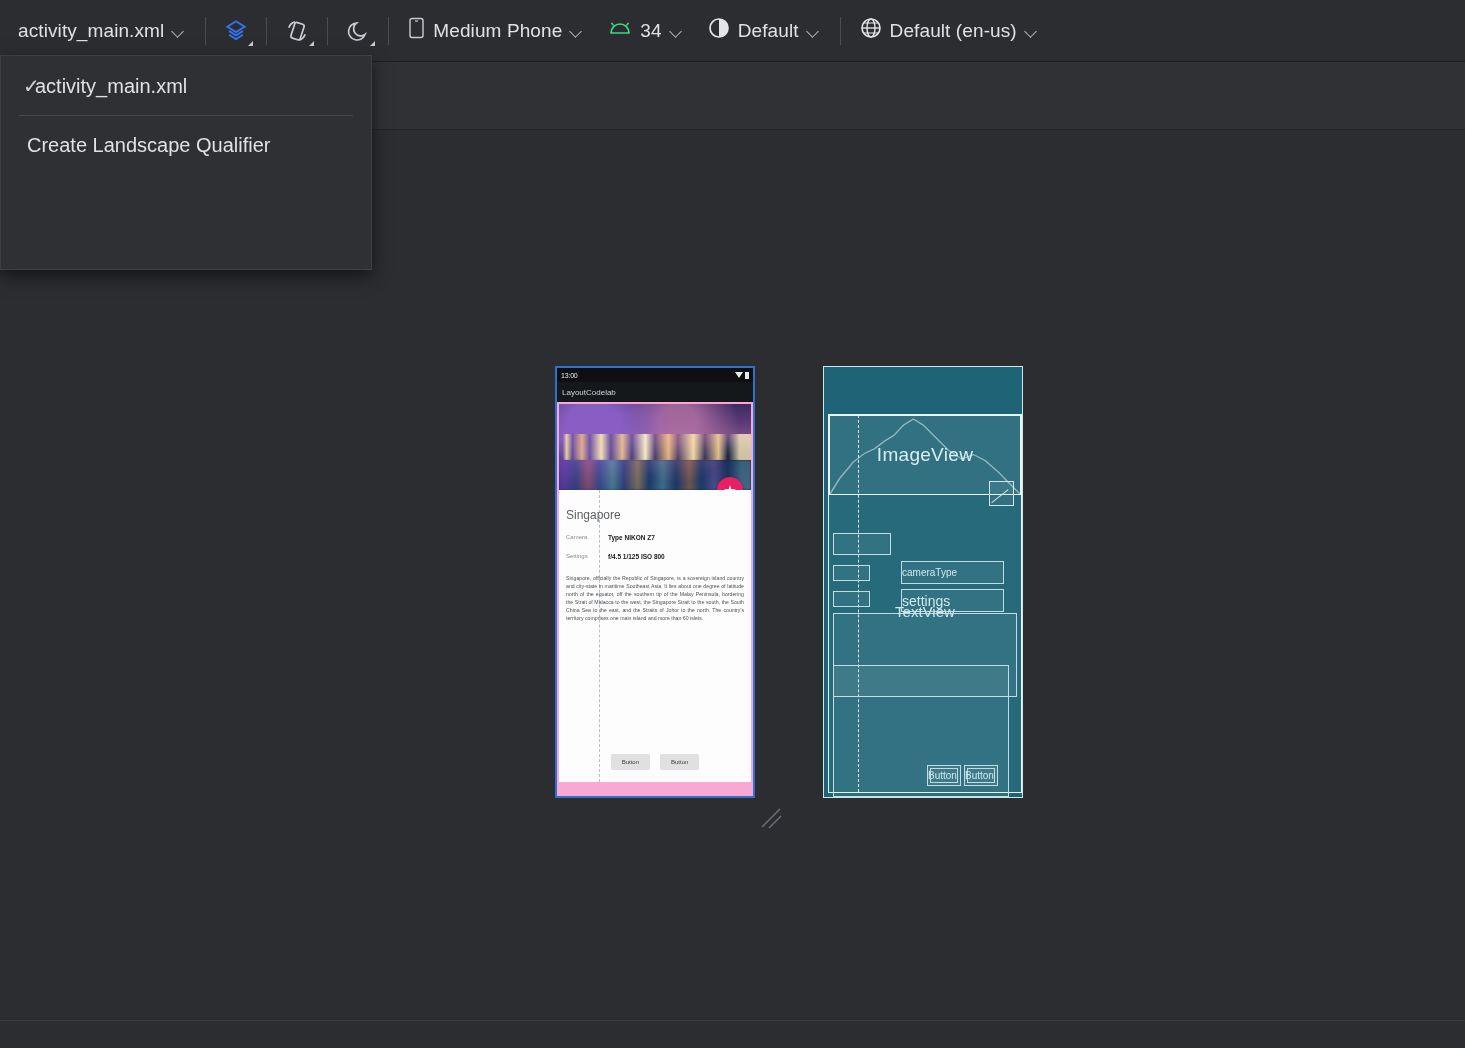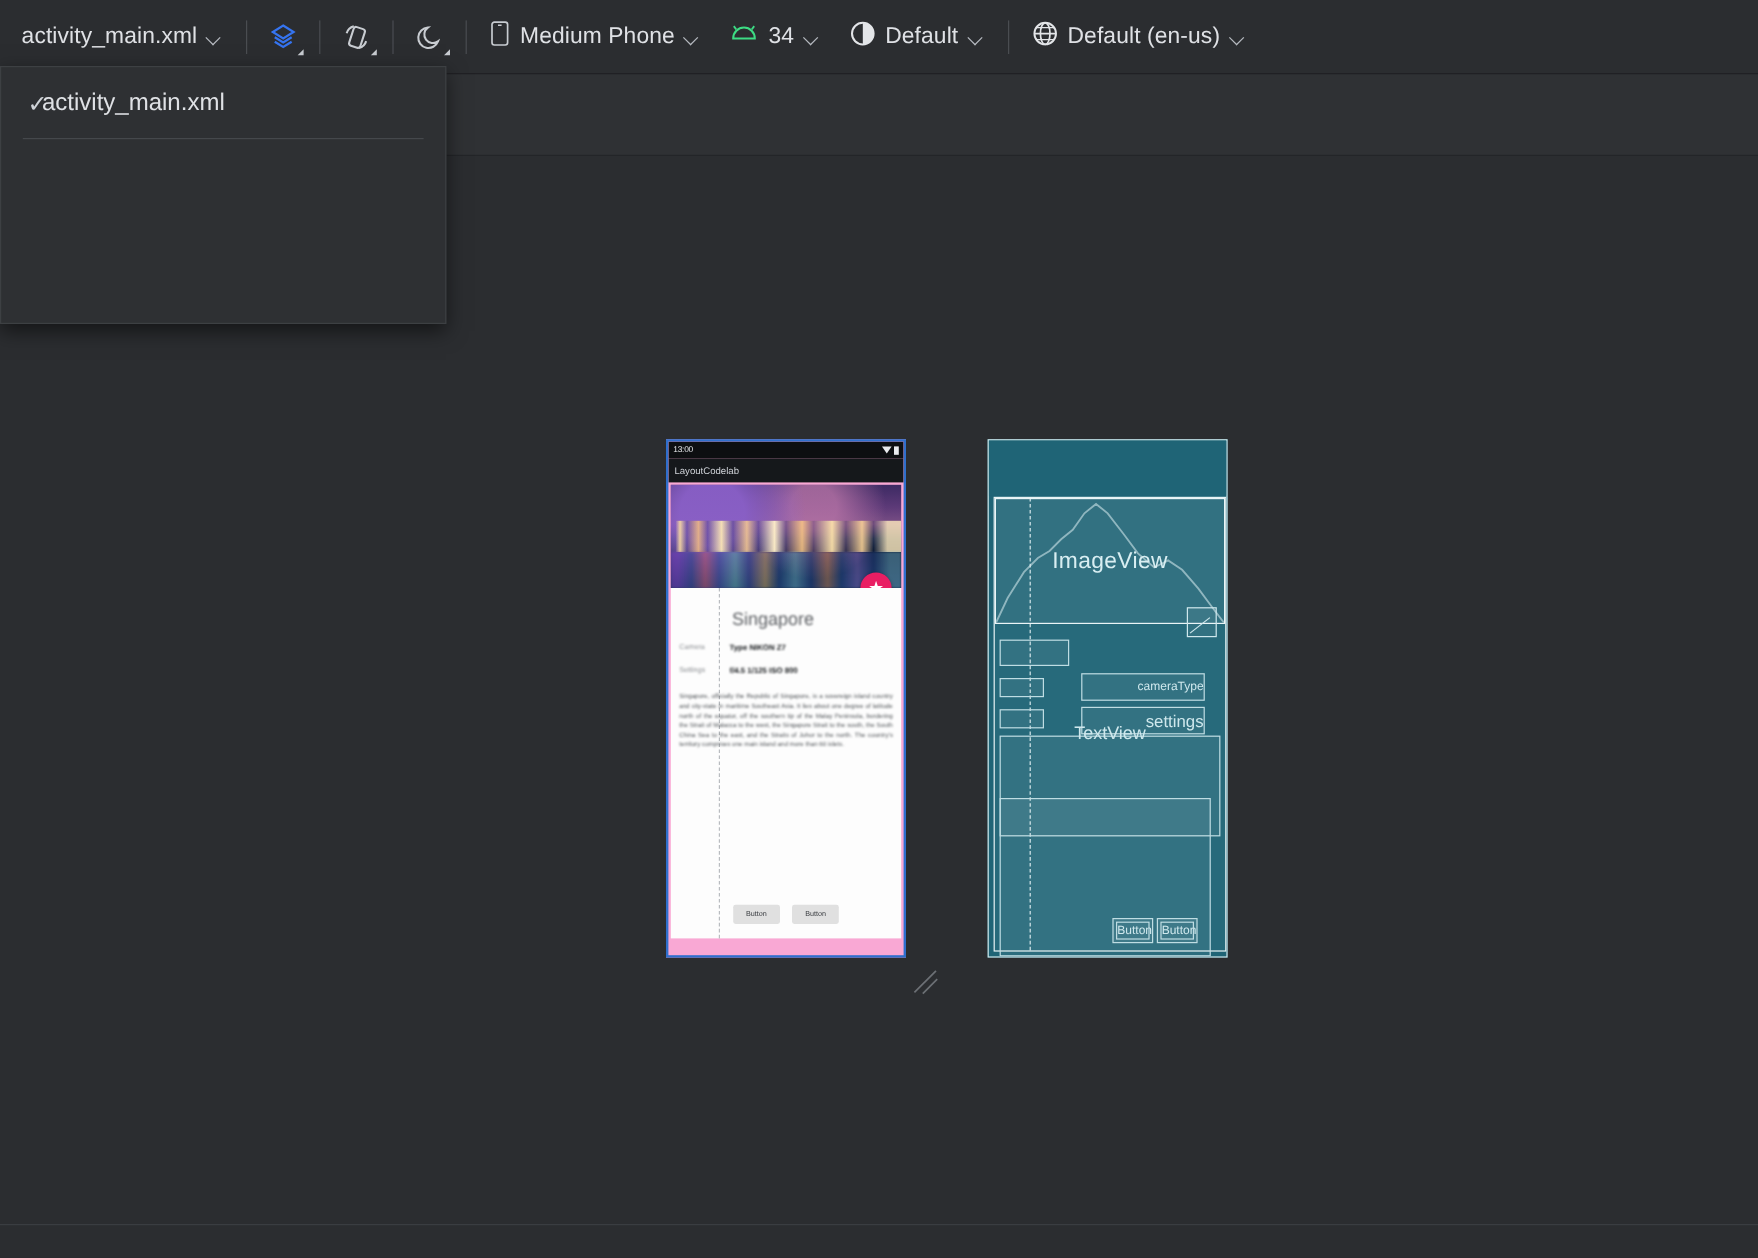--- a/index.html
+++ b/index.html
@@ -133,21 +133,21 @@
     position: absolute; right: 8px; bottom: -13px;
     width: 26px; height: 26px; border-radius: 50%;
     background: #e91e63; display: flex; align-items: center; justify-content: center;
     color: #fff; font-size: 15px; line-height: 1;
     box-shadow: 0 1px 3px rgba(0,0,0,.4);
   }
   .card {
     background: #fdfdfd; margin: 0 2px 2px 2px; height: 292px;
     position: relative; padding: 12px 7px 0 7px;
   }
-  .card .title { color: #5c5f63; font-size: 15px; filter: blur(.7px); margin-top: 6px; margin-left: 44px; }
+  .card .title { color: #5c5f63; font-size: 12px; filter: blur(.7px); margin-top: 6px; }
   .meta-row { display: flex; gap: 10px; margin-top: 12px; filter: blur(.75px); }
   .meta-label { color: #8a8d91; font-size: 6px; width: 32px; }
   .meta-value { color: #15181b; font-size: 6.5px; font-weight: bold; }
   .body-copy {
     margin-top: 14px; color: #4d5155; font-size: 5.2px; line-height: 1.55;
     filter: blur(.7px); text-align: justify;
   }
   .guide-line {
     position: absolute; left: 40px; top: 0; bottom: 0; width: 1px;
     border-left: 1px dashed #b9bcc0;
@@ -175,25 +175,25 @@
     position: absolute; left: 4px; top: 47px; right: 0; bottom: 4px;
     border: 1.5px solid #e6f2f4; background: rgba(255,255,255,.04);
   }
   .bp-guide {
     position: absolute; left: 29px; top: 0; bottom: 0; width: 0;
     border-left: 1.5px dashed #d6e9ec;
   }
   .bp-box {
     position: absolute; border: 1px solid #bfdde3;
     background: rgba(255,255,255,.06);
-    color: #cfe8ed; display: flex; align-items: center; justify-content: flex-end;
+    color: #cfe8ed; display: flex; align-items: center; justify-content: flex-start;
     font-size: 11px;
   }
   .bp-imageview {
-    left: 0; top: 0; right: 0; height: 105px;
+    left: 0; top: 0; right: 0; height: 80px;
     border: 1.5px solid #eaf5f7; background: rgba(255,255,255,.05);
     font-size: 19px; color: #d8eef2; letter-spacing: .3px;
     position: absolute; display: flex; align-items: center; justify-content: center;
   }
   .mountain {
     position: absolute; left: 0; top: 0; width: 100%; height: 100%;
     opacity: .55;
   }
   .bp-img-corner {
     position: absolute; right: 6px; bottom: -12px; width: 25px; height: 25px;
@@ -417,15 +417,18 @@
     </div>
   </div>
 </div>
 
 <div class="menu">
   <div class="menu-item">
     <span class="check">✓</span>
     <span>activity_main.xml</span>
   </div>
   <div class="menu-sep"></div>
+  <div class="menu-item">
+    <span>Create Landscape Qualifier</span>
+  </div>
 </div>
 
 <div class="statusbar"></div>
 
 </body></html>

